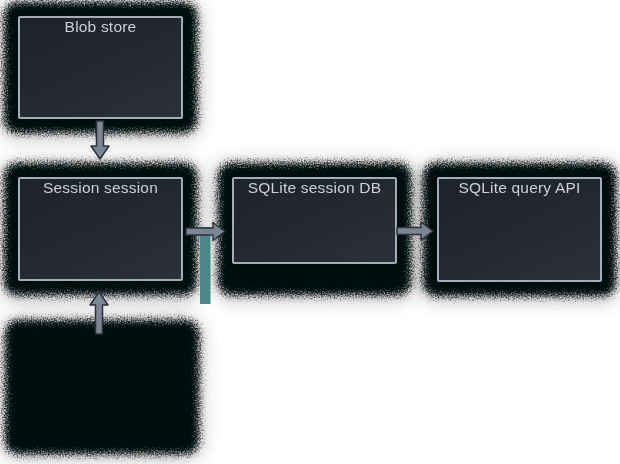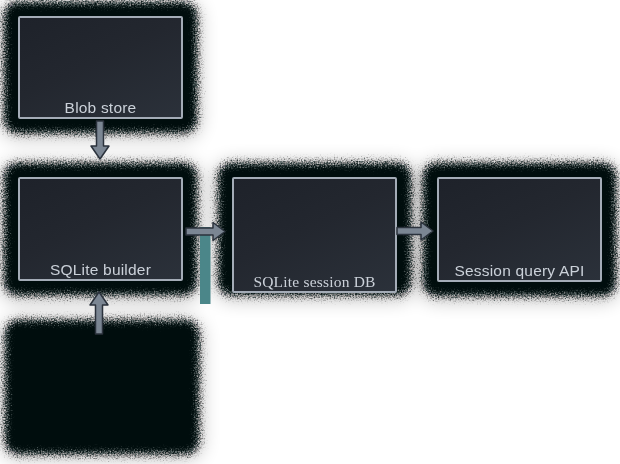--- a/index.html
+++ b/index.html
@@ -14,33 +14,33 @@
   .layer { position: absolute; left: 0; top: 0; pointer-events: none; }
   .shadow-layer { z-index: 1; }
   .node {
     position: absolute;
     z-index: 3;
     box-sizing: border-box;
     border: 2px solid #a4acb7;
     border-radius: 2px;
     background: linear-gradient(155deg, #1e222a 0%, #23272f 45%, #2b313a 100%);
     display: flex;
-    align-items: flex-end;
+    align-items: flex-start;
     justify-content: center;
   }
   .node-label {
     color: #cbd1d9;
     font-size: 15.5px;
     letter-spacing: 0.2px;
     white-space: nowrap;
   }
   #n-blob      { left: 18px;  top: 16px;  width: 165px; height: 103px; }
   #n-builder   { left: 18px;  top: 177px; width: 165px; height: 104px; }
   #n-click     { left: 19px;  top: 334px; width: 166px; height: 106px; }
-  #n-sqlite    { left: 232px; top: 177px; width: 165px; height: 116px; font-family: Liberation Serif, serif; }
+  #n-sqlite    { left: 232px; top: 177px; width: 165px; height: 87px; }
   #n-api       { left: 437px; top: 177px; width: 165px; height: 105px; }
   .arrow-layer { z-index: 4; }
 </style>
 </head>
 <body>
 
 <div class="canvas">
 
   <svg class="layer shadow-layer" width="620" height="464">
     <defs>
@@ -69,27 +69,27 @@
       <rect x="5" y="320" width="194" height="134" rx="14" filter="url(#rough)"></rect>
       <rect x="218" y="163" width="193" height="132" rx="14" filter="url(#rough)"></rect>
       <rect x="423" y="163" width="193" height="133" rx="14" filter="url(#rough)"></rect>
     </g>
   </svg>
 
   <div class="node" id="n-blob">
     <span class="node-label">Blob store</span>
   </div>
   <div class="node" id="n-builder">
-    <span class="node-label">SQLite builder</span>
+    <span class="node-label">Session session</span>
   </div>
   <div class="node" id="n-sqlite">
     <span class="node-label">SQLite session DB</span>
   </div>
   <div class="node" id="n-api">
-    <span class="node-label">Session query API</span>
+    <span class="node-label">SQLite query API</span>
   </div>
 
   <svg class="layer arrow-layer" width="620" height="464">
 
     <rect x="200" y="227" width="10.5" height="77" fill="#4b8689"></rect>
     <g fill="#7b8693" stroke="#2b323c" stroke-width="1.5" stroke-linejoin="round">
 
       <path d="M 96.5 121 L 96.5 146 L 91 146 L 100 159 L 109 146 L 103.5 146 L 103.5 121 Z"></path>
 
       <path d="M 95.5 334 L 95.5 305 L 90 305 L 99 292 L 108 305 L 102.5 305 L 102.5 334 Z"></path>

